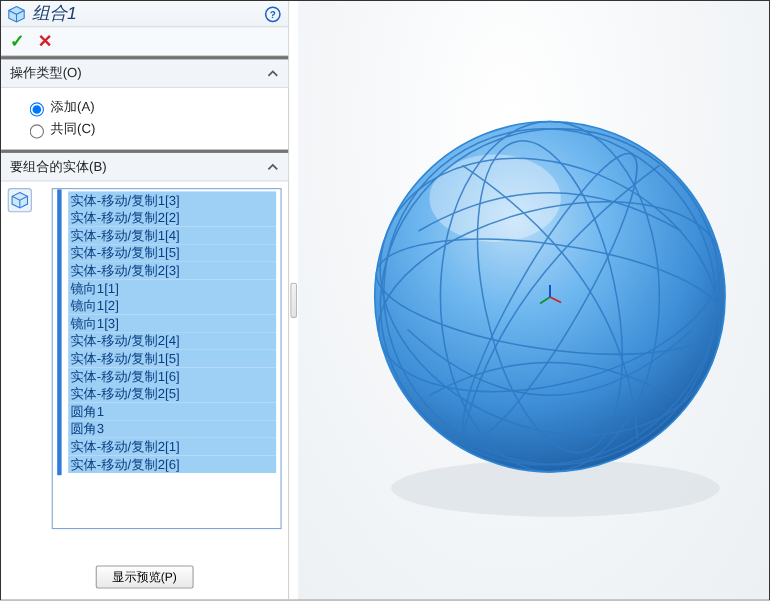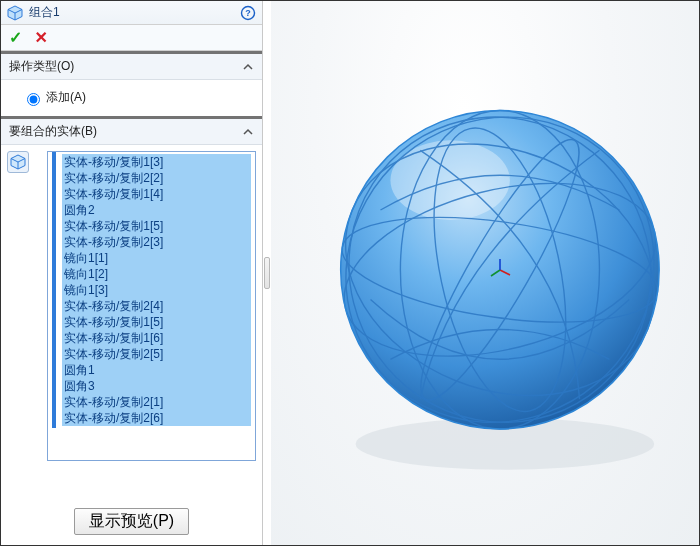--- a/index.html
+++ b/index.html
@@ -23,21 +23,21 @@
   }
   .titlebar {
     display: flex;
     align-items: center;
     height: 24px;
     padding: 0 6px;
     border-bottom: 1px solid #d0d0d0;
     background: linear-gradient(#f6f9fc,#eef3f8);
   }
   .titlebar .cube-icon { width:16px; height:16px; margin-right:6px; }
-  .titlebar .title { flex:1; font-weight: normal; color:#1a3d6d; font-size:12px; }
+  .titlebar .title { flex:1; font-weight: normal; color:#1a3d6d; font-size:16px;font-style:italic; }
   .titlebar .help { width:16px; height:16px; color:#1a60c8; cursor:pointer; }
   .actionbar {
     display:flex; align-items:center; gap:12px;
     height: 26px; padding: 0 8px;
     border-bottom:1px solid #d0d0d0;
     background:#f7fafd;
   }
   .check { color:#19a619; font-size:16px; font-weight:bold; cursor:pointer; }
   .cross { color:#d5202a; font-size:16px; font-weight:bold; cursor:pointer; }
 
@@ -84,21 +84,21 @@
     padding:0 2px;
     white-space:nowrap;
     cursor:pointer;
   }
 
   .footer {
     padding:8px 0 10px 0;
     display:flex; justify-content:center;
   }
   .preview-btn {
-    font-size:16px;
+    font-size:11px;
     padding:2px 14px;
     background:linear-gradient(#fdfdfd,#e9e9e9);
     border:1px solid #9a9a9a;
     border-radius:2px;
     cursor:pointer;
   }
 
   .splitter {
     width:8px; height:100%;
     background:#ffffff;
@@ -156,20 +156,24 @@
         <svg viewBox="0 0 12 12" width="12" height="12">
             <polyline points="2,8 6,4 10,8" fill="none" stroke="#555" stroke-width="1.5"></polyline>
           </svg>
       </span>
     </div>
     <div class="radios">
       <label class="radio-row">
         <input type="radio" name="op" checked="" style="">
         <span>添加(A)</span>
       </label>
+      <label class="radio-row">
+        <input type="radio" name="op" style="">
+        <span>共同(C)</span>
+      </label>
     </div>
 
     <div class="section-header">
       <span>要组合的实体(B)</span>
       <span class="chev">
         <svg viewBox="0 0 12 12" width="12" height="12">
             <polyline points="2,8 6,4 10,8" fill="none" stroke="#555" stroke-width="1.5"></polyline>
           </svg>
       </span>
     </div>
@@ -180,21 +184,20 @@
           <polygon points="9,2 16,5.5 16,12.5 9,16 2,12.5 2,5.5" fill="#cfe7fb" stroke="#2f7bd9" stroke-width="1"></polygon>
           <polyline points="2,5.5 9,9 16,5.5" fill="none" stroke="#2f7bd9" stroke-width="1"></polyline>
           <line x1="9" y1="9" x2="9" y2="16" stroke="#2f7bd9" stroke-width="1"></line>
         </svg>
       </span>
       <div class="list-outer">
         <div class="list-inner" id="bodies-list">
             <div>实体-移动/复制1[3]</div>
             <div>实体-移动/复制2[2]</div>
             <div>实体-移动/复制1[4]</div>
-            <div>圆角2</div>
             <div>实体-移动/复制1[5]</div>
             <div>实体-移动/复制2[3]</div>
             <div>镜向1[1]</div>
             <div>镜向1[2]</div>
             <div>镜向1[3]</div>
             <div>实体-移动/复制2[4]</div>
             <div>实体-移动/复制1[5]</div>
             <div>实体-移动/复制1[6]</div>
             <div>实体-移动/复制2[5]</div>
             <div>圆角1</div>

